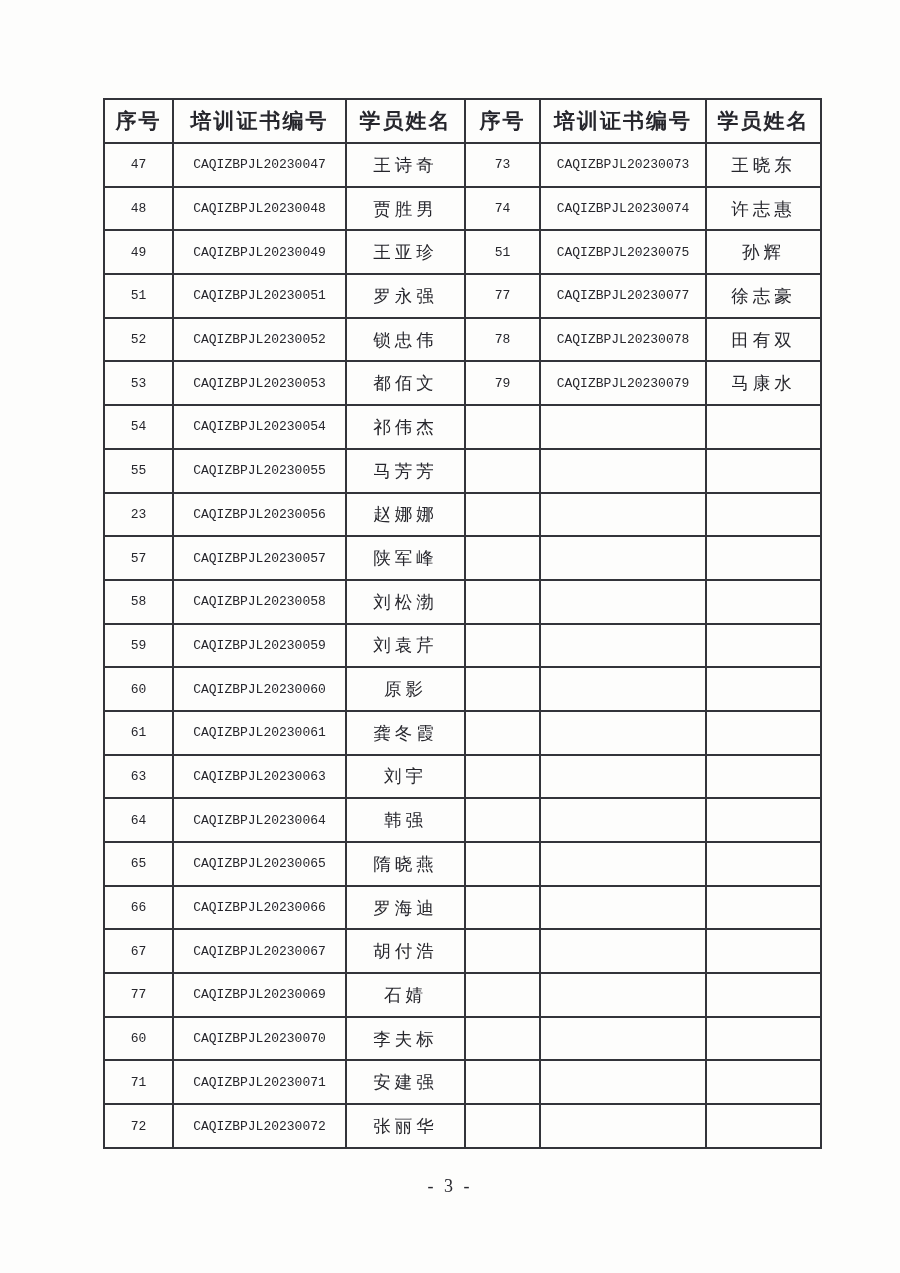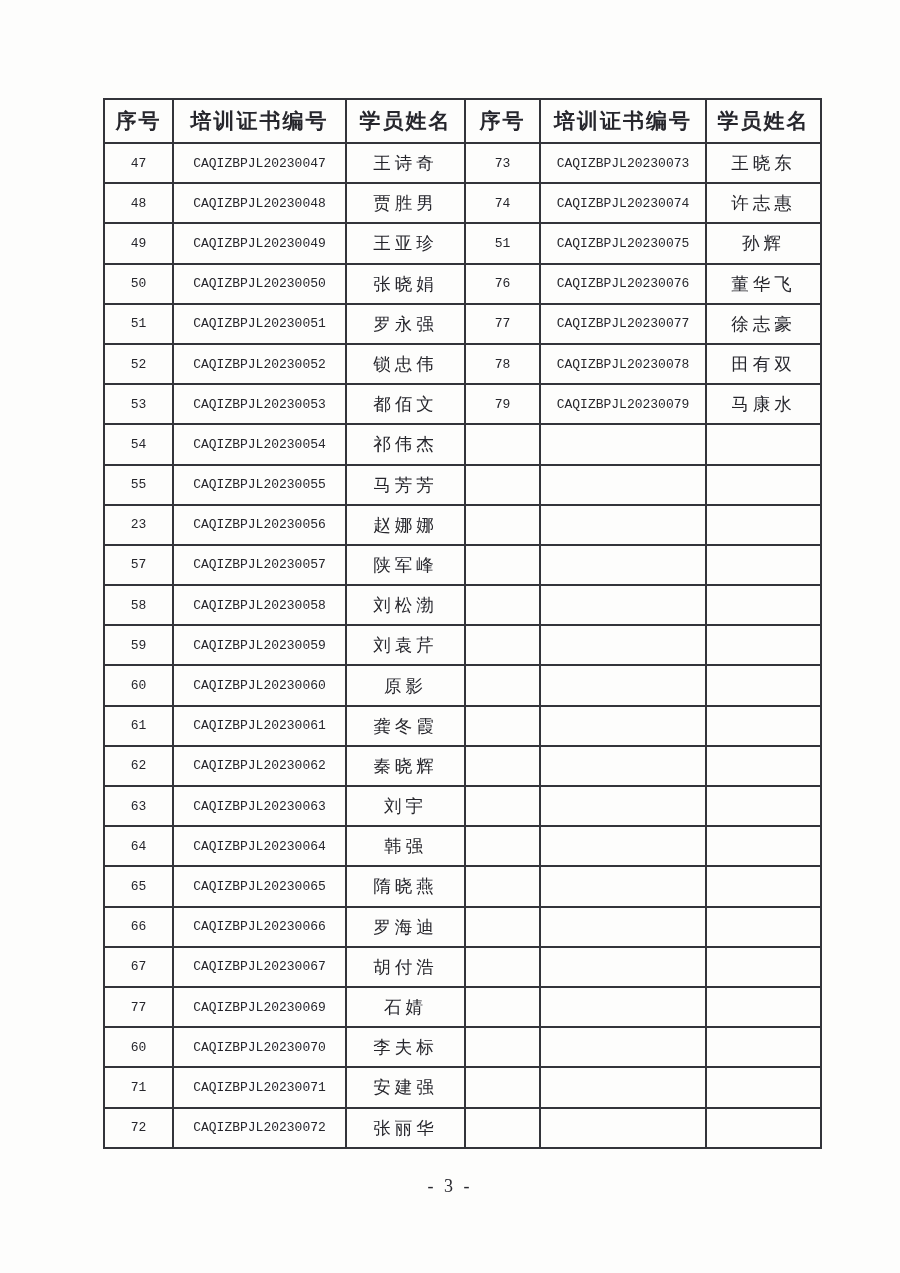--- a/index.html
+++ b/index.html
@@ -114,28 +114,20 @@
         </tr>
         <tr>
           <td class="num">49</td>
           <td class="cert">CAQIZBPJL20230049</td>
           <td class="name">王亚珍</td>
           <td class="num">51</td>
           <td class="cert">CAQIZBPJL20230075</td>
           <td class="name">孙辉</td>
         </tr>
         <tr>
-          <td class="num">50</td>
-          <td class="cert">CAQIZBPJL20230050</td>
-          <td class="name">张晓娟</td>
-          <td class="num">76</td>
-          <td class="cert">CAQIZBPJL20230076</td>
-          <td class="name">董华飞</td>
-        </tr>
-        <tr>
           <td class="num">51</td>
           <td class="cert">CAQIZBPJL20230051</td>
           <td class="name">罗永强</td>
           <td class="num">77</td>
           <td class="cert">CAQIZBPJL20230077</td>
           <td class="name">徐志豪</td>
         </tr>
         <tr>
           <td class="num">52</td>
           <td class="cert">CAQIZBPJL20230052</td>
@@ -210,28 +202,20 @@
         </tr>
         <tr>
           <td class="num">61</td>
           <td class="cert">CAQIZBPJL20230061</td>
           <td class="name">龚冬霞</td>
           <td class="num"></td>
           <td class="cert"></td>
           <td class="name"></td>
         </tr>
         <tr>
-          <td class="num">62</td>
-          <td class="cert">CAQIZBPJL20230062</td>
-          <td class="name">秦晓辉</td>
-          <td class="num"></td>
-          <td class="cert"></td>
-          <td class="name"></td>
-        </tr>
-        <tr>
           <td class="num">63</td>
           <td class="cert">CAQIZBPJL20230063</td>
           <td class="name">刘宇</td>
           <td class="num"></td>
           <td class="cert"></td>
           <td class="name"></td>
         </tr>
         <tr>
           <td class="num">64</td>
           <td class="cert">CAQIZBPJL20230064</td>

